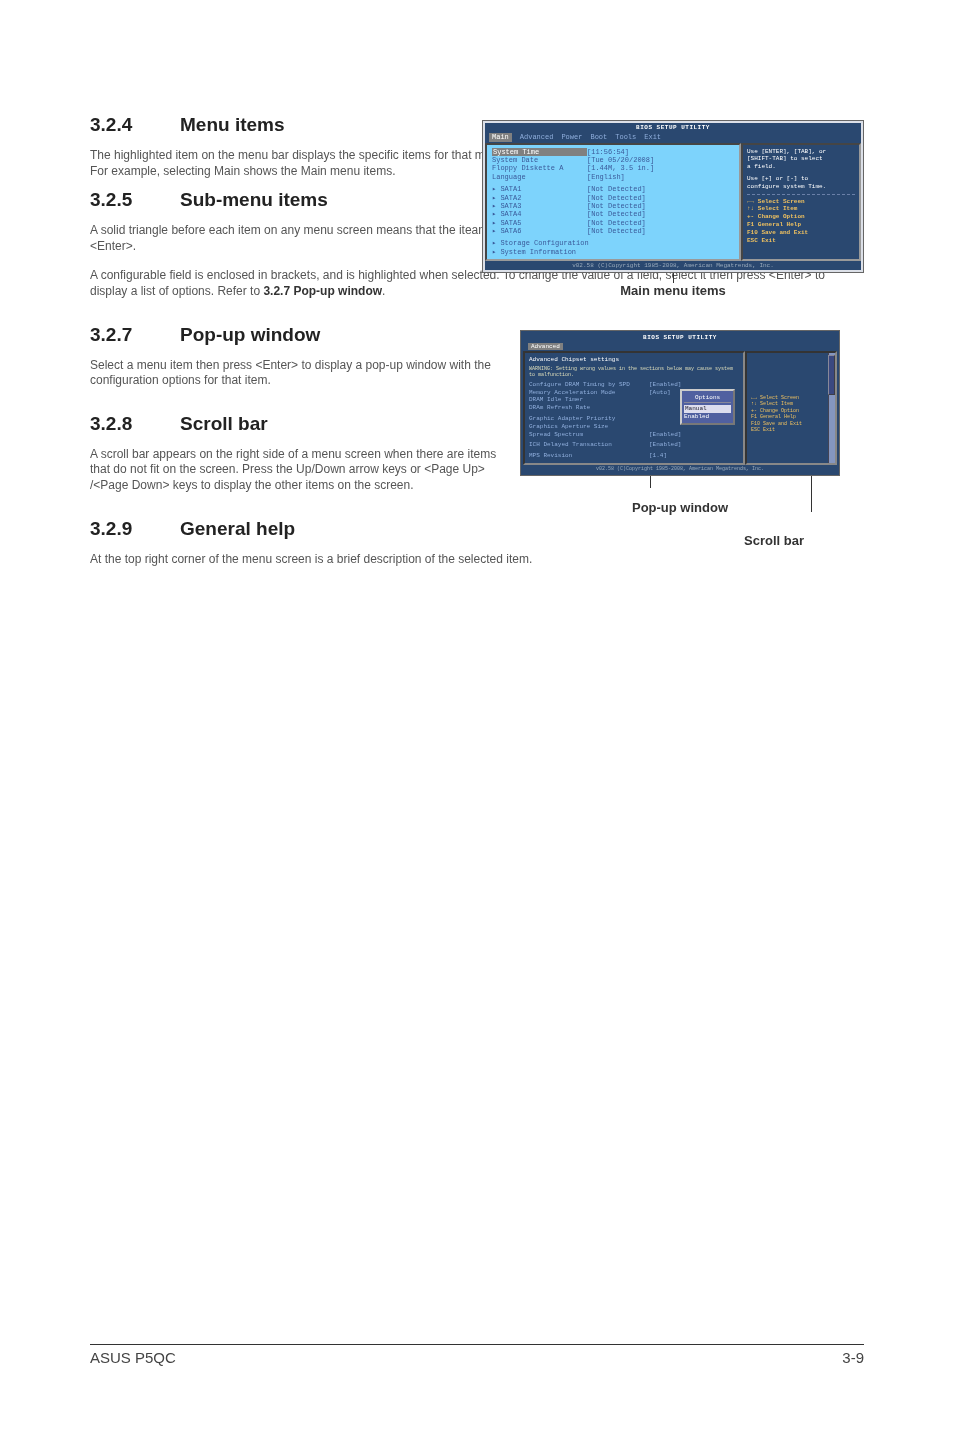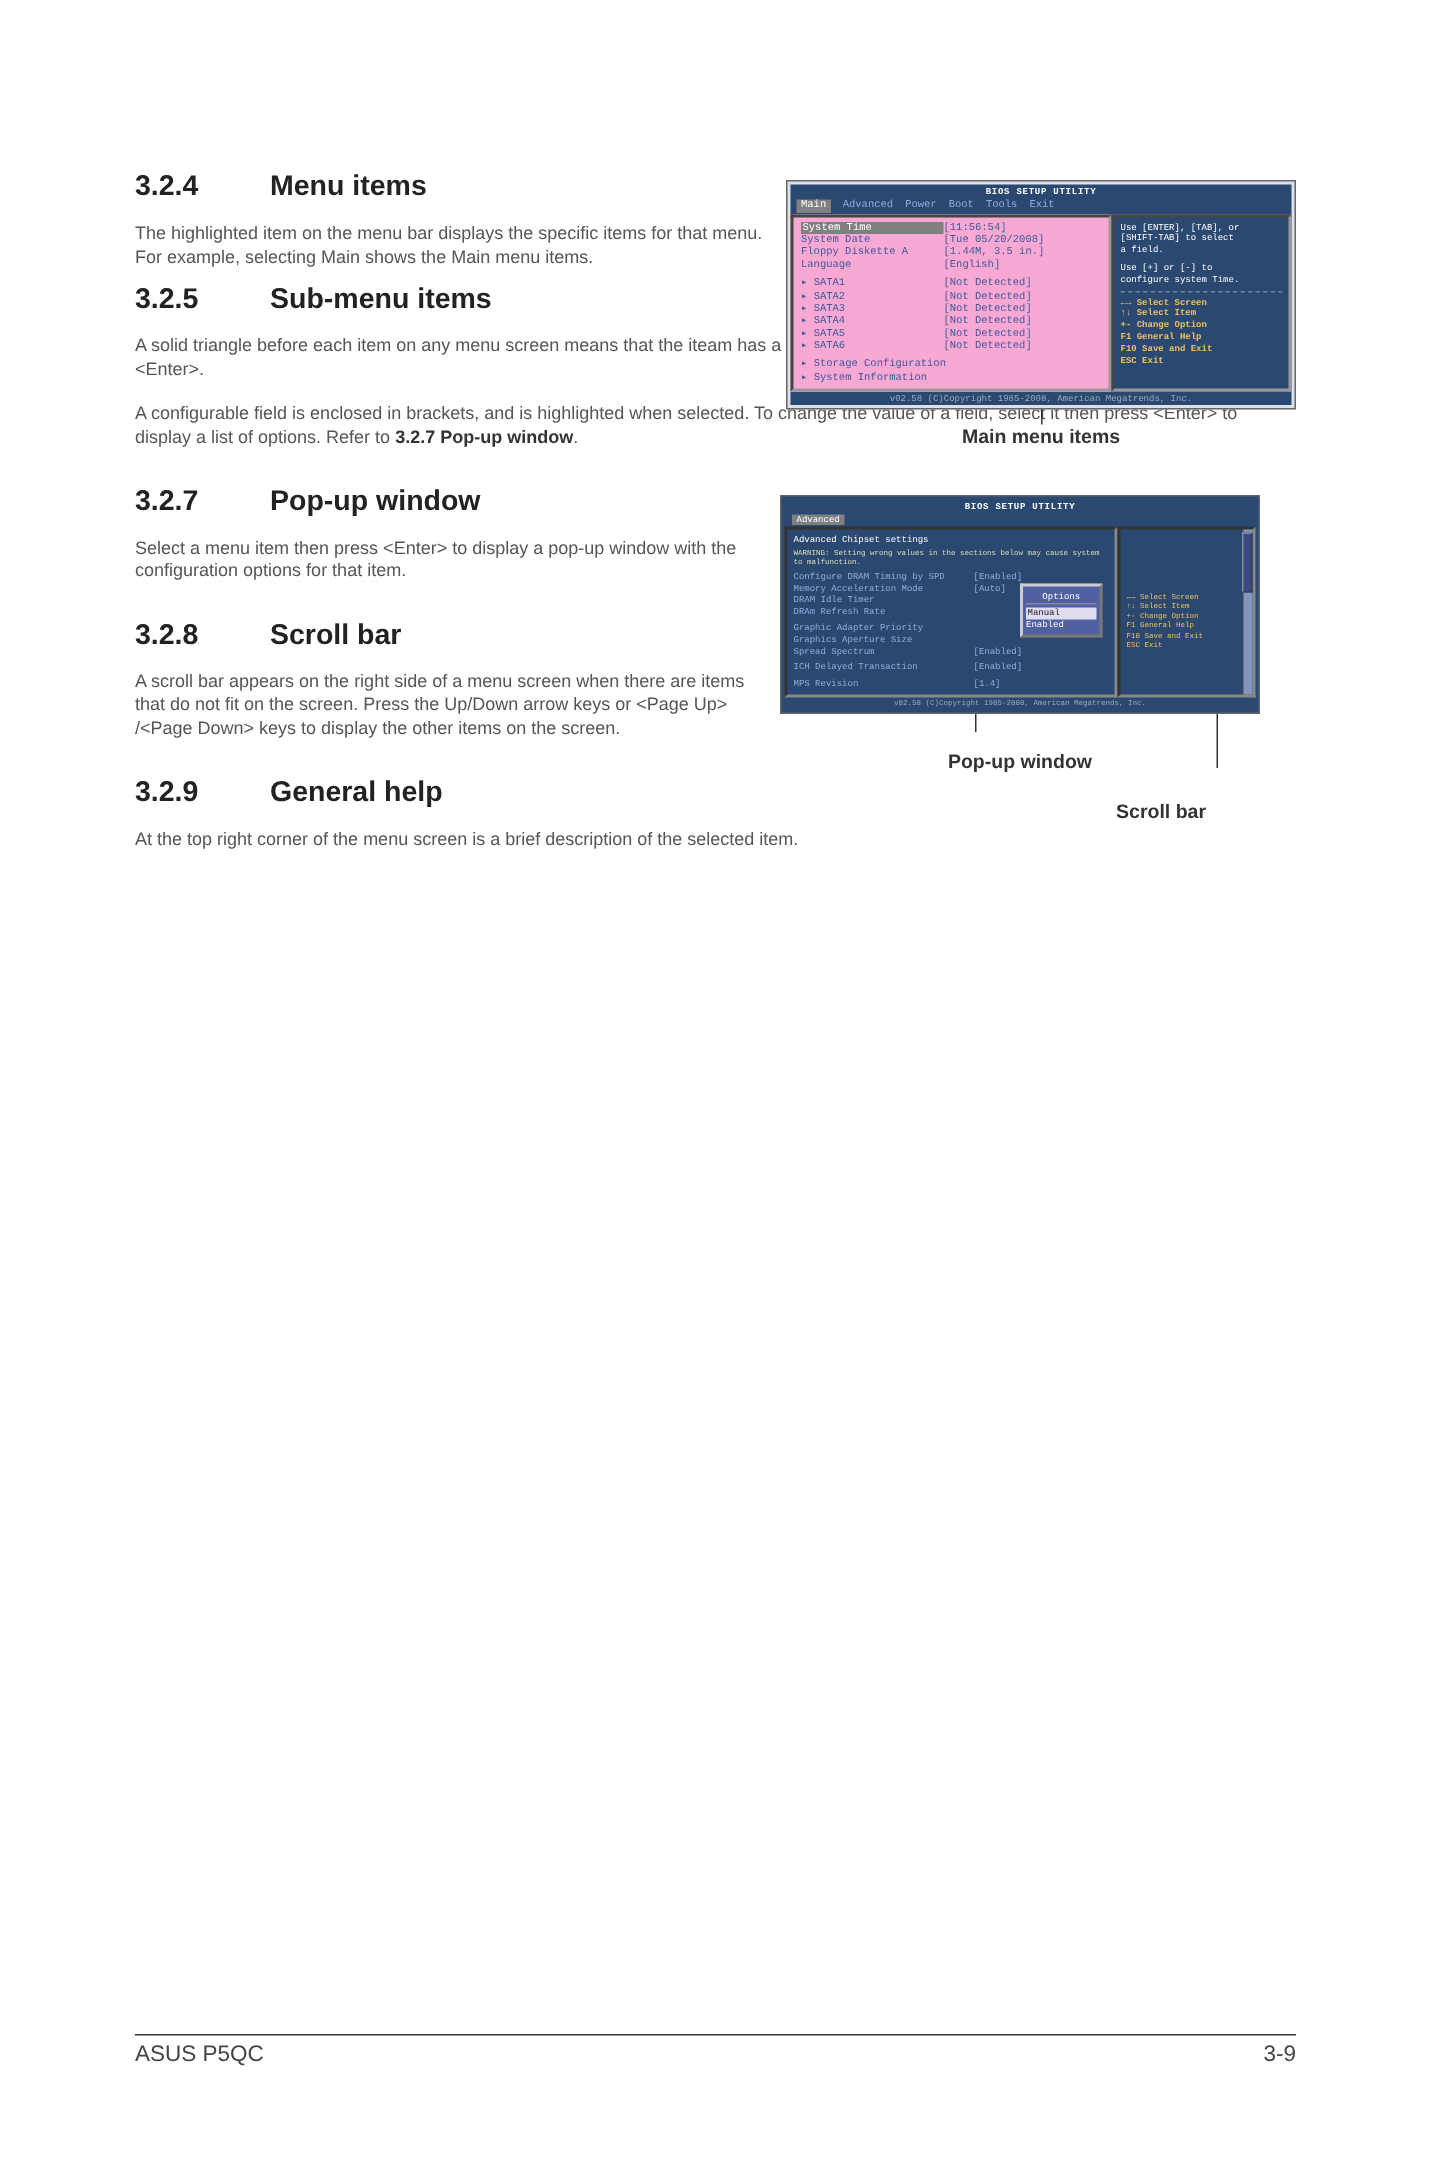--- a/index.html
+++ b/index.html
@@ -5,27 +5,27 @@
     * { margin: 0; padding: 0; box-sizing: border-box; }
     body { font-family: Arial, Helvetica, sans-serif; background: #fff; width: 954px; height: 1438px; position: relative; color: #333; }
     .page { padding: 90px 90px 0 90px; }
     h2 { font-size: 19px; font-weight: bold; margin: 24px 0 12px 0; color: #222; }
     h2 .num { display: inline-block; width: 90px; }
     p { font-size: 12px; line-height: 1.3; color: #555; margin-bottom: 14px; }
     .bold-ref { font-weight: bold; color: #333; }
     .top-section { position: relative; }
     .left-col { width: 420px; }
     .left-col p { margin-bottom: 10px; }
-    .bios-fig1 { position: absolute; right: 0; top: 6px; width: 340px; }
+    .bios-fig1 { position: absolute; right: 0; top: 6px; width: 382px; }
     .bios-box { border: 1px solid #666; background: #dce0e8; padding: 2px; font-family: "Courier New", monospace; font-size: 7px; line-height: 1.2; }
     .bios-header { background: #2a4870; color: #fff; text-align: center; font-size: 6px; padding: 1px 0; letter-spacing: 0.5px; font-weight: bold; }
     .bios-menubar { background: #2a4870; color: #8faedc; display: flex; gap: 8px; padding: 1px 4px; font-size: 7px; }
     .bios-menubar span:first-child { background: #808080; color: #fff; padding: 0 3px; }
     .bios-body { display: flex; }
-    .bios-left { flex: 1; background: #f9a8d4; border: 2px inset #999; padding: 3px 5px; color: #3a5a9a; }
+    .bios-left { flex: 1; background: #7dd3fc; border: 2px inset #999; padding: 3px 5px; color: #3a5a9a; }
     .bios-right { width: 120px; background: #2a4870; color: #fff; border: 2px inset #999; padding: 3px 4px; font-size: 6px; line-height: 1.3; }
     .bios-row { display: flex; }
     .bios-label { width: 95px; white-space: nowrap; }
     .bios-val { color: #3a5a9a; }
     .bios-hl { background: #808080; color: #fff; padding: 0 1px; }
     .bios-footer { background: #2a4870; color: #9ab; text-align: center; font-size: 6px; padding: 1px; }
     .caption { text-align: center; font-weight: bold; font-size: 13px; margin-top: 0; }
     .cap-line { width: 1px; height: 10px; background: #333; margin: 0 auto; }
     .bios-right .key-yellow { color: #eec060; font-weight: bold; font-size: 6px; }
     .bios-right .sep { border-bottom: 1px dashed #6a80a8; margin: 3px 0; }
@@ -46,21 +46,21 @@
     .fig2-lbl { width: 120px; }
     .fig2-val { color: #8faedc; }
     .popup-box { position: absolute; right: 8px; top: 36px; width: 55px; border: 2px outset #ccc; background: #5060a0; color: #fff; font-size: 6px; padding: 3px 2px; }
     .popup-box .hl { background: #dde; color: #223; padding: 0 1px; }
     .scrollbar { position: absolute; right: 0; top: 0; bottom: 0; width: 7px; background: #8496c0; border-left: 1px solid #445; }
     .scroll-thumb { position: absolute; right: 0; top: 2px; width: 7px; height: 40px; background: #3a4880; border: 1px outset #889; }
     .fig2-footer { background: #2a4870; color: #9ab; text-align: center; font-size: 5px; padding: 1px; }
     .cap2 { font-weight: bold; font-size: 13px; text-align: center; margin-top: 10px; }
     .cap3 { font-weight: bold; font-size: 13px; text-align: right; margin-top: 18px; padding-right: 36px; }
 
-    .footer-bar { position: absolute; bottom: 60px; left: 90px; right: 90px; border-top: 1px solid #333; display: flex; justify-content: space-between; padding-top: 4px; font-size: 15px; color: #444; }
+    .footer-bar { position: absolute; bottom: 72px; left: 90px; right: 90px; border-top: 1px solid #333; display: flex; justify-content: space-between; padding-top: 4px; font-size: 15px; color: #444; }
   </style>
 </head>
 <body>
 
 <div class="page">
 
   <div class="top-section">
     <h2><span class="num">3.2.4</span><span>Menu items</span></h2>
     <div class="left-col">
       <p>The highlighted item on the menu bar displays the specific items for that menu. For example, selecting Main shows the Main menu items.</p>

